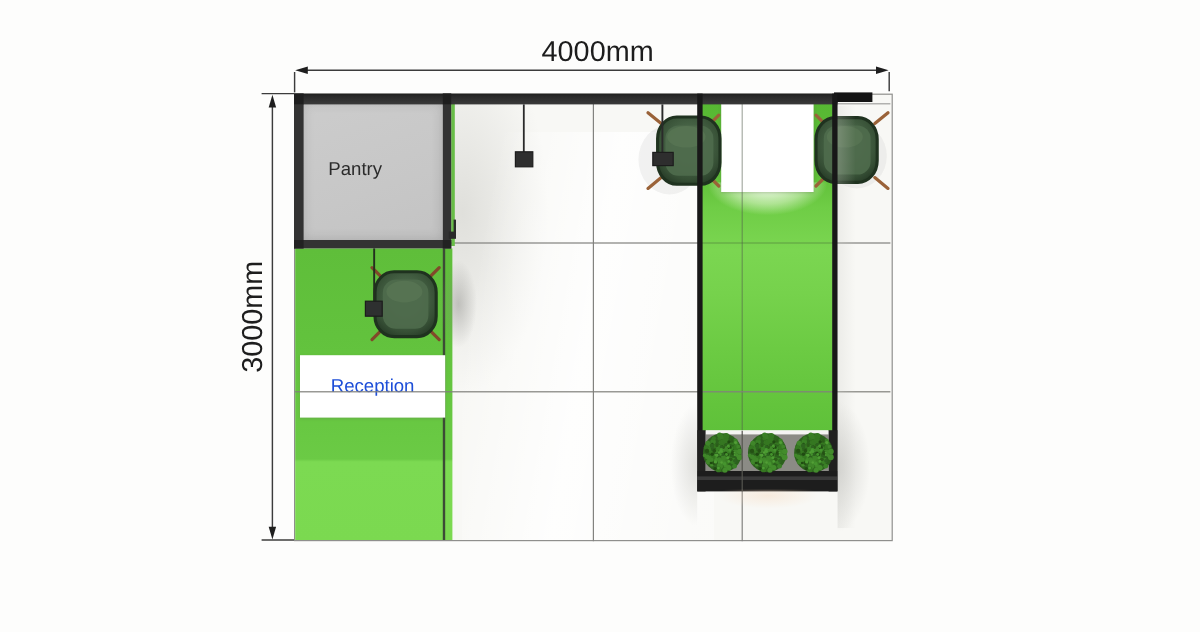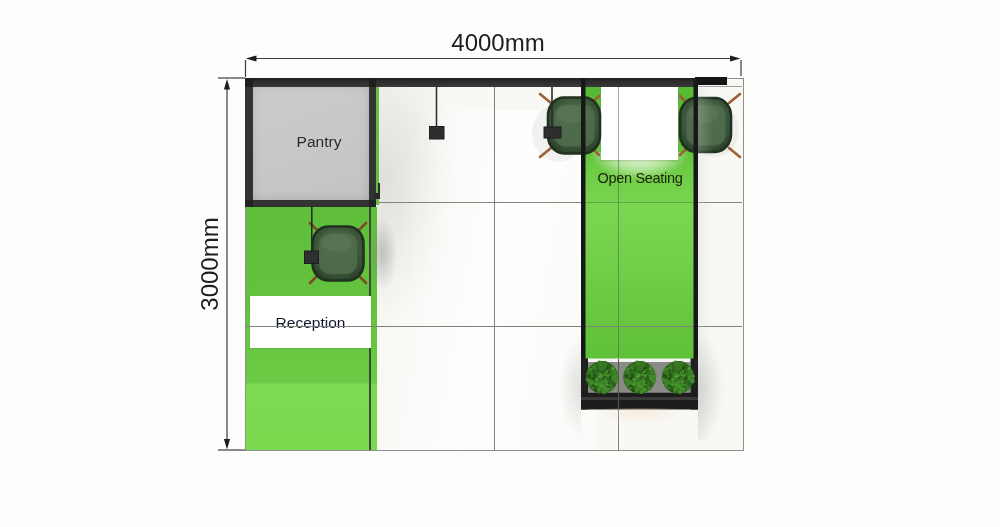--- a/index.html
+++ b/index.html
@@ -58,27 +58,26 @@
   <div class="abs" style="left:698px;top:86px;width:44px;height:1px;background:#a0a09e;"></div>
 
   <div class="abs" style="left:245px;top:78px;width:8px;height:9px;background:#1e1e1e;"></div>
   <div class="abs" style="left:368.5px;top:78px;width:7px;height:9px;background:#1e1e1e;"></div>
   <div class="abs" style="left:245px;top:199.5px;width:8px;height:7px;background:#222222;"></div>
   <div class="abs" style="left:368.5px;top:199.5px;width:7px;height:7px;background:#222222;"></div>
 
   <div class="abs" style="left:378px;top:183px;width:2px;height:15px;background:#2a2a2a;"></div>
   <div class="abs" style="left:374px;top:193px;width:6px;height:6px;background:#2a2a2a;"></div>
 
-  <div class="abs" style="left:261px;top:133px;width:116px;height:20px;text-align:center;font-size:15.5px;color:#2b2b2b;">Pantry</div>
+  <div class="abs" style="left:238px;top:133px;width:116px;height:20px;text-align:center;font-size:15.5px;color:#2b2b2b;">Pantry</div>
 
   <div class="abs" style="left:250px;top:296px;width:121px;height:52px;background:#ffffff;box-shadow:0 1px 2px rgba(100,130,80,0.3);"></div>
 
-  <div class="abs" style="left:250px;top:313.5px;width:121px;height:20px;text-align:center;font-size:15.5px;color:#0f172a;">Reception</div>
-
-  <div class="abs" style="left:585px;top:170px;width:110px;height:20px;text-align:center;font-size:14.5px;letter-spacing:-0.3px;color:#20240f;">Open Seating</div>
+  <div class="abs" style="left:250px;top:313.5px;width:121px;height:20px;text-align:center;font-size:15.5px;color:#1d4ed8;">Reception</div>
+
 
   <div class="abs" style="left:246px;top:326px;width:496px;height:1px;background:#80807c;"></div>
 
   <svg class="abs" style="left:0;top:0;" width="1000" height="527" viewBox="0 0 1000 527">
     <defs>
       <radialGradient id="seatg" cx="50%" cy="42%" r="62%">
         <stop offset="0%" stop-color="#4e6c4d"></stop>
         <stop offset="50%" stop-color="#456144"></stop>
         <stop offset="82%" stop-color="#364f35"></stop>
         <stop offset="100%" stop-color="#293e29"></stop>

